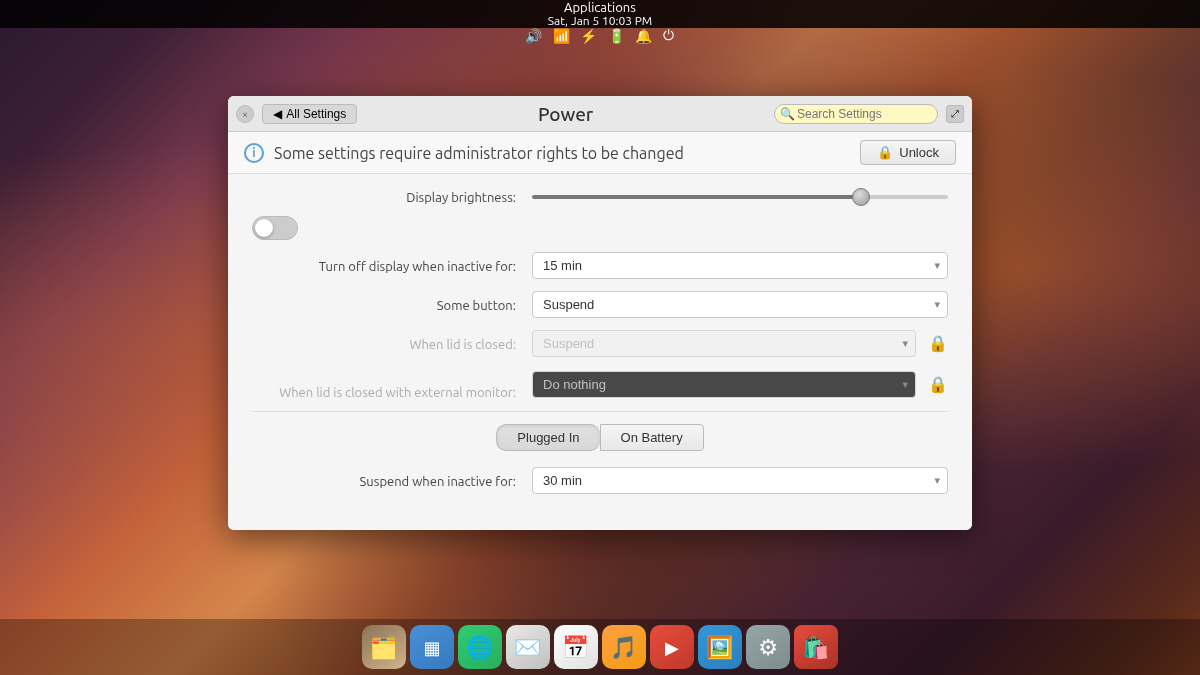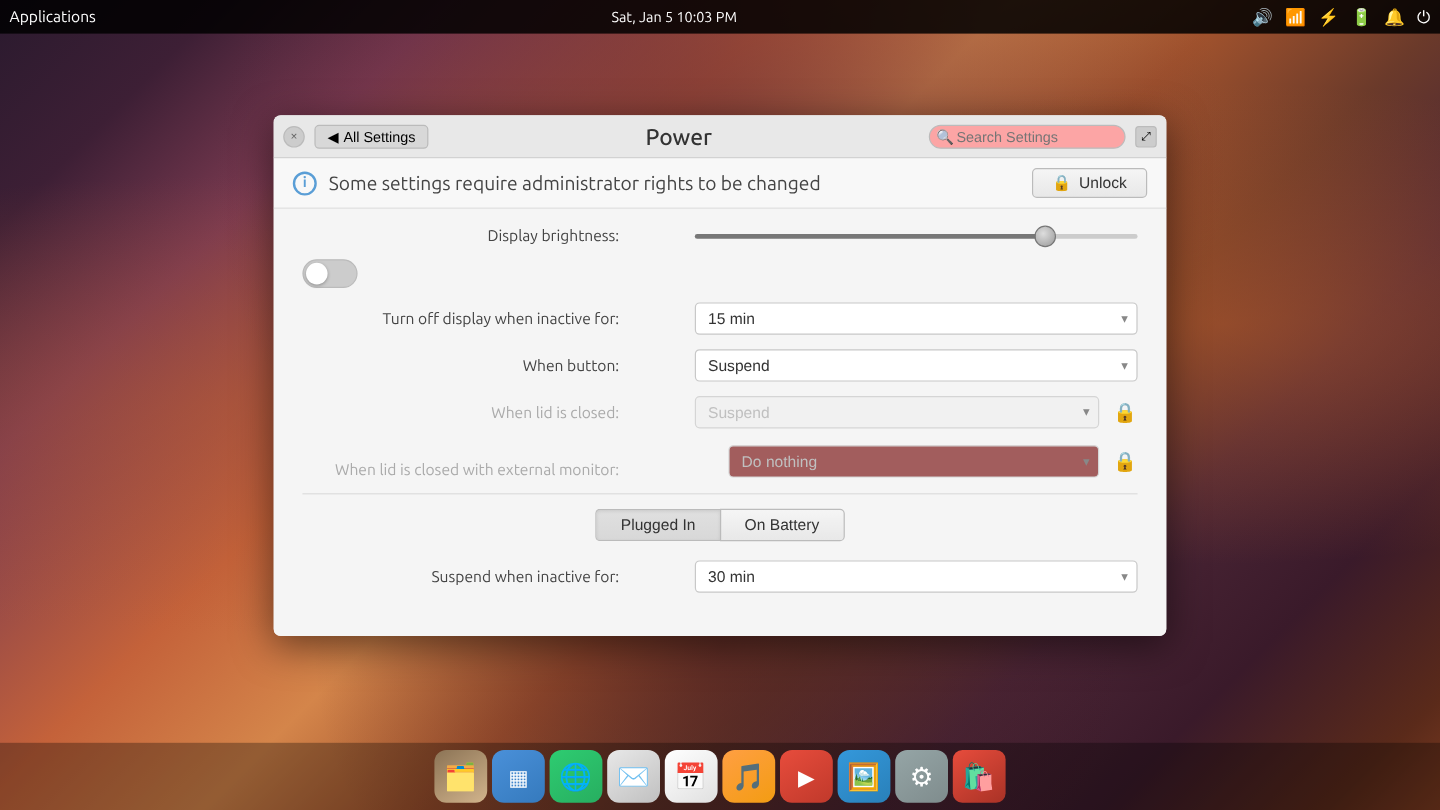--- a/index.html
+++ b/index.html
@@ -50,20 +50,21 @@
       top: 0; left: 0; right: 0;
       height: 28px;
       background: rgba(0,0,0,0.85);
       display: flex;
       align-items: center;
       justify-content: space-between;
       padding: 0 8px;
       z-index: 100;
       color: #fff;
       font-size: 12px;
+      flex-direction: column;
     }
     .panel-left {
       display: flex;
       align-items: center;
       gap: 4px;
     }
     .panel-center {
       display: flex;
       align-items: center;
       gap: 16px;
@@ -158,21 +159,21 @@
       position: relative;
       display: flex; align-items: center;
     }
     .search-wrap .search-icon {
       position: absolute;
       left: 6px;
       color: #999;
       font-size: 12px;
     }
     .search-wrap input {
-      background: #fca5a5;
+      background: #fef9c3;
       border: 1px solid #bbb;
       border-radius: 14px;
       padding: 2px 8px 2px 22px;
       font-size: 12px;
       width: 164px;
       outline: none;
       color: #666;
     }
     .maximize-btn {
       width: 18px; height: 18px;
@@ -221,21 +222,20 @@
     
     .settings-content {
       padding: 16px 24px 24px;
       background: #f5f5f5;
     }
 
     .setting-row {
       display: flex;
       align-items: center;
       margin-bottom: 12px;
-      gap: 47px;
     }
     .setting-label {
       text-align: right;
       color: #444;
       font-size: 13px;
       width: 280px;
       padding-right: 16px;
       flex-shrink: 0;
     }
     .setting-control {
@@ -340,20 +340,21 @@
     .tab-btn:first-child {
       border-radius: 4px 0 0 4px;
       border-right: none;
     }
     .tab-btn:last-child {
       border-radius: 0 4px 4px 0;
     }
     .tab-btn.active {
       background: linear-gradient(to bottom, #e0e0e0, #d8d8d8);
       box-shadow: inset 0 1px 3px rgba(0,0,0,0.1);
+      border-radius: 10px;
     }
 
     
     .dock-icon-files { background: linear-gradient(145deg, #8B7355, #D2B48C); border-radius: 10px; }
     .dock-icon-windows { background: linear-gradient(145deg, #4a90d9, #357abd); border-radius: 10px; }
     .dock-icon-globe { background: linear-gradient(145deg, #2ecc71, #27ae60); border-radius: 10px; }
     .dock-icon-mail { background: linear-gradient(145deg, #e8e8e8, #c0c0c0); border-radius: 10px; }
     .dock-icon-calendar { background: linear-gradient(145deg, #fff, #e0e0e0); border-radius: 10px; }
     .dock-icon-music { background: linear-gradient(145deg, #ff9f43, #f39c12); border-radius: 10px; }
     .dock-icon-video { background: linear-gradient(145deg, #e74c3c, #c0392b); border-radius: 10px; }
@@ -438,21 +439,21 @@
               <option>30 min</option>
               <option>1 hour</option>
               <option>Never</option>
             </select>
             <span class="select-arrow">▾</span>
           </div>
         </div>
       </div>
 
       <div class="setting-row">
-        <div class="setting-label">When button:</div>
+        <div class="setting-label">Some button:</div>
         <div class="setting-control">
           <div class="select-wrap">
             <select>
               <option selected="">Suspend</option>
               <option>Hibernate</option>
               <option>Shut Down</option>
               <option>Do nothing</option>
             </select>
             <span class="select-arrow">▾</span>
           </div>
@@ -472,21 +473,21 @@
             <span class="select-arrow">▾</span>
           </div>
           <span class="lock-icon-sm">🔒</span>
         </div>
       </div>
 
       <div class="setting-row">
         <div class="setting-label" style="color:#aaa;margin-top:16px;">When lid is closed with external monitor:</div>
         <div class="setting-control">
           <div class="select-wrap">
-            <select disabled="" style="color:#aaa; background:#7f1d1d;margin-left:28px;">
+            <select disabled="" style="color:#aaa; background:#000000;">
               <option selected="">Do nothing</option>
               <option>Suspend</option>
               <option>Hibernate</option>
             </select>
             <span class="select-arrow">▾</span>
           </div>
           <span class="lock-icon-sm">🔒</span>
         </div>
       </div>
 

